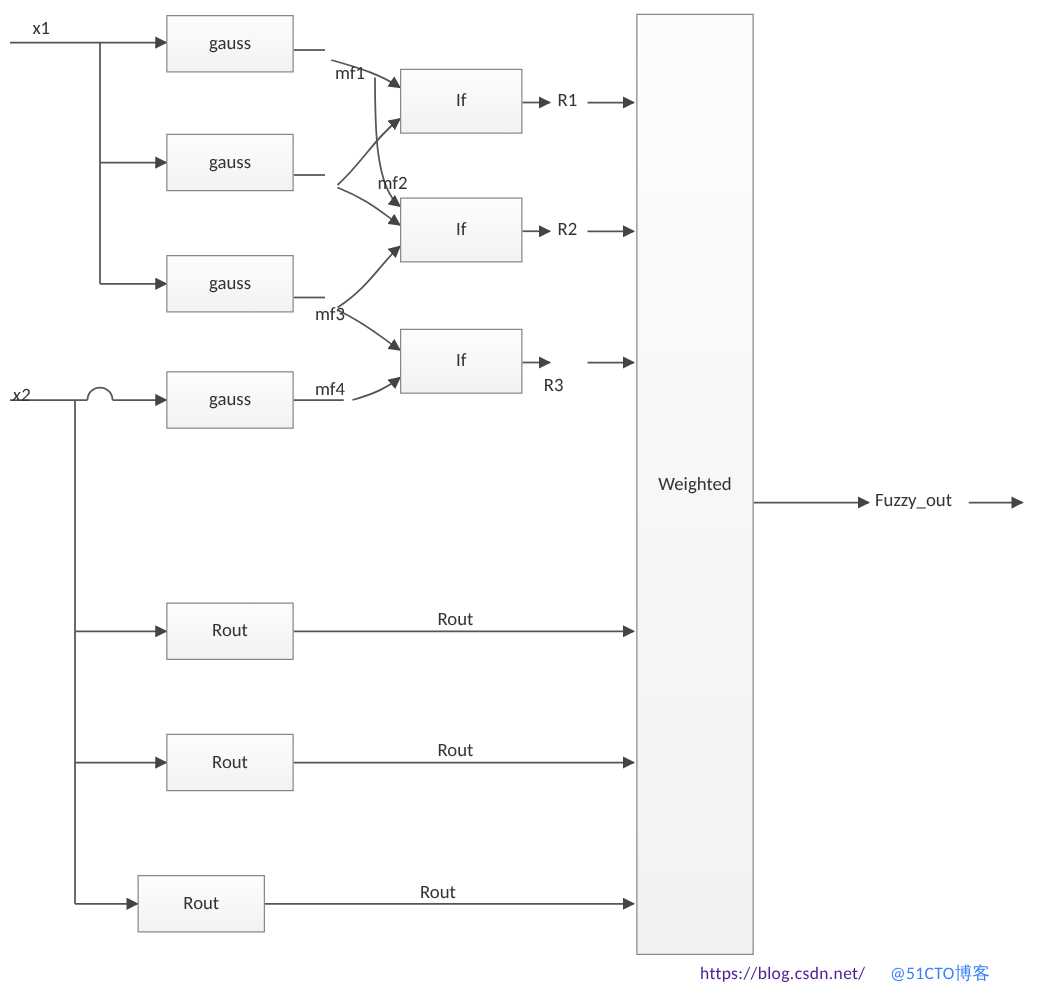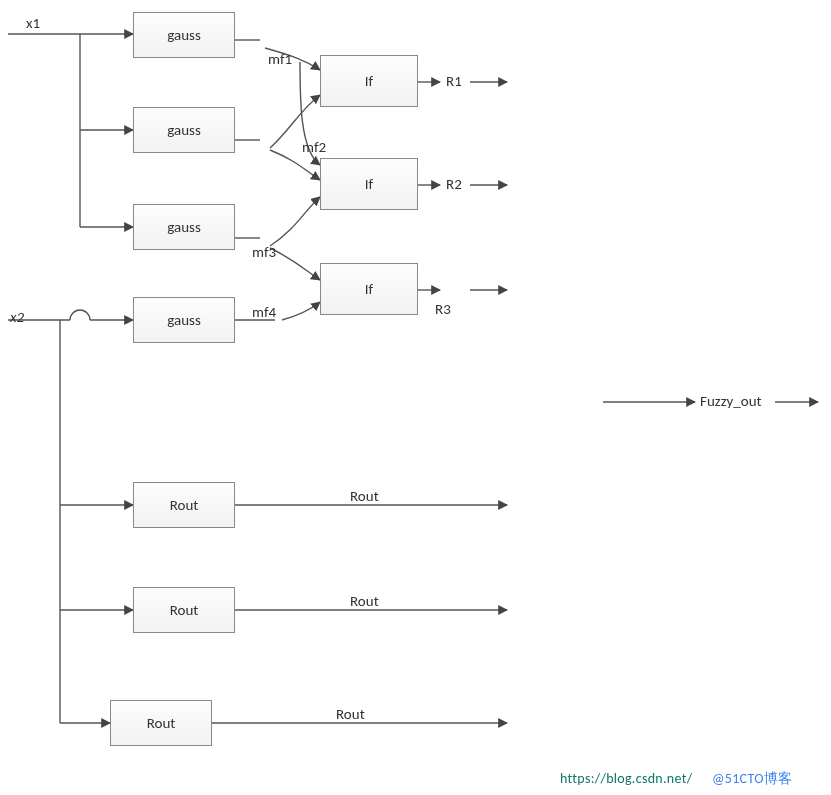--- a/index.html
+++ b/index.html
@@ -27,21 +27,21 @@
     color: #333;
   }
   .label {
     position: absolute;
     font-size: 15px;
     color: #333;
   }
   .watermark {
     position: absolute;
     font-size: 14px;
-    color: #0f766e;
+    color: #4c1d95;
     letter-spacing: 0.3px;
   }
   svg.wires {
     position: absolute;
     left: 0; top: 0;
     width: 831px; height: 795px;
     overflow: visible;
   }
 </style>
 </head>
@@ -136,20 +136,23 @@
   <div class="box" style="left:133px; top:482px; width:102px; height:46px;">
       <span>Rout</span>
     </div>
   <div class="box" style="left:133px; top:587px; width:102px; height:46px;">
       <span>Rout</span>
     </div>
   <div class="box" style="left:110px; top:700px; width:102px; height:46px;">
       <span>Rout</span>
     </div>
 
+  <div class="box" style="left:509px; top:11px; width:94px; height:753px;">
+      <span>Weighted</span>
+    </div>
 
   <div class="label" style="left:10px; top:14px;margin-left:16px;">x1</div>
   <div class="label" style="left:10px; top:308px;font-style:italic;">x2</div>
 
   <div class="label" style="left:268px; top:28px;margin-top:22px;">mf1</div>
   <div class="label" style="left:254px; top:138px;margin-left:48px;">mf2</div>
   <div class="label" style="left:252px; top:243px;">mf3</div>
   <div class="label" style="left:252px; top:303px;text-align:center;">mf4</div>
 
   <div class="label" style="left:446px; top:72px;">R1</div>

